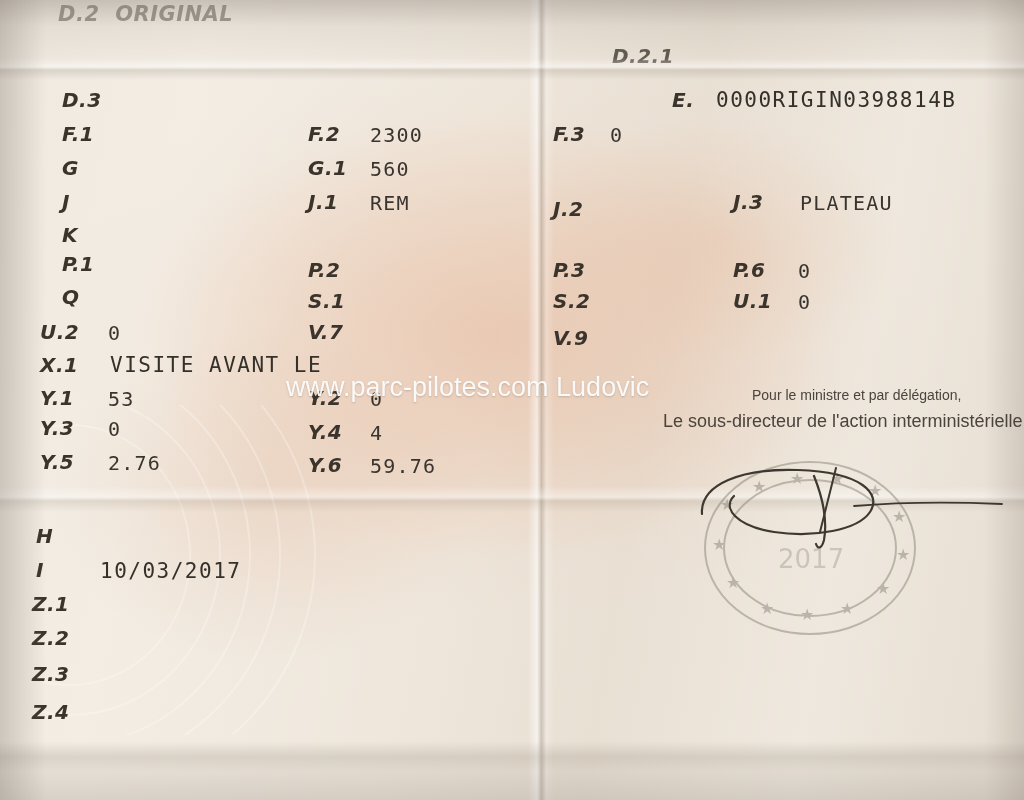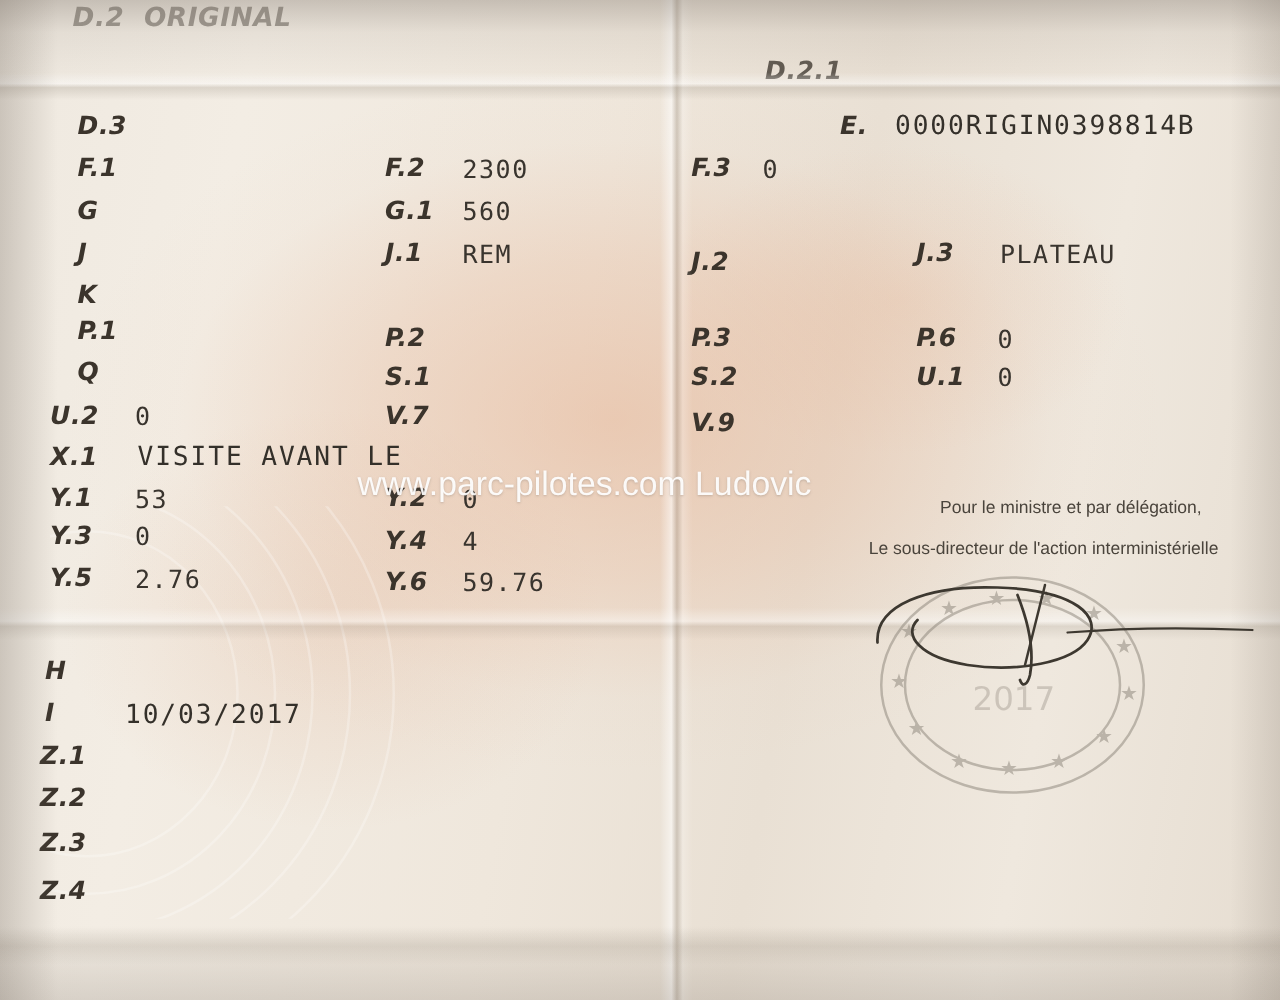--- a/index.html
+++ b/index.html
@@ -125,22 +125,22 @@
     letter-spacing: 0px;
     pointer-events: none;
   }
 
   
   .sig-line {
     position: absolute;
     font-family: "Liberation Sans", sans-serif;
     color: #4a443c;
   }
-  .sig-line-1 { left: 752px; top: 397px; font-size: 14px; }
-  .sig-line-2 { left: 663px; top: 430px; font-size: 14px; margin-left: 32px; }
+  .sig-line-1 { left: 752px; top: 387px; font-size: 14px; }
+  .sig-line-2 { left: 663px; top: 411px; font-size: 18px; }
   .sig-name   { left: 757px; top: 558px; font-size: 19px; color: #3d3830; }
 
   .stamp {
     position: absolute;
     left: 690px;
     top: 448px;
     width: 240px;
     height: 200px;
     opacity: 0.5;
     pointer-events: none;

